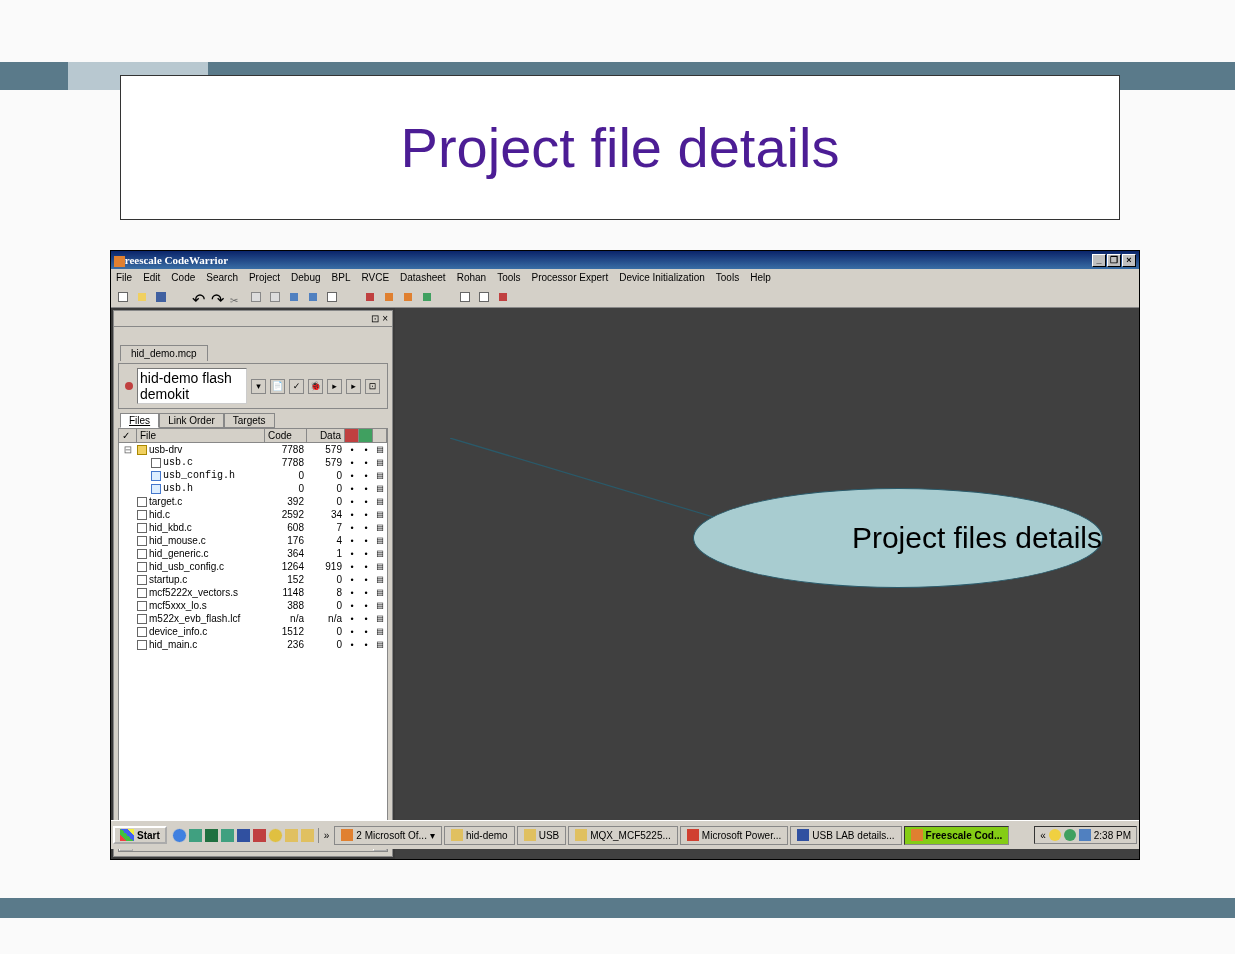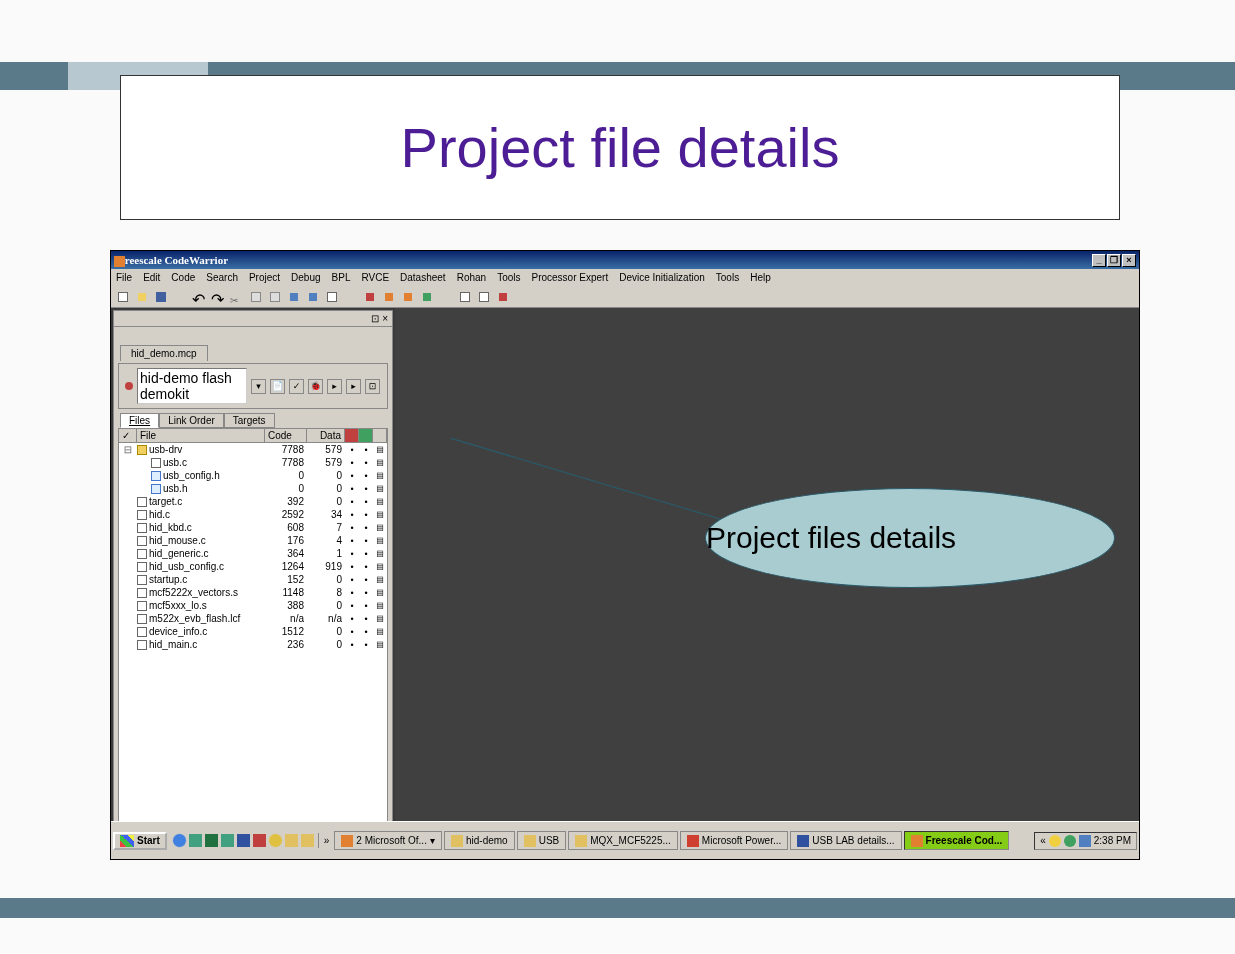--- a/index.html
+++ b/index.html
@@ -69,36 +69,36 @@
 .fr-ind { width: 18px; text-align: center; color: #666; }
 .fr-name { flex: 1; display: flex; align-items: center; gap: 2px; }
 .fr-code { width: 42px; text-align: right; padding-right: 3px; }
 .fr-data { width: 38px; text-align: right; padding-right: 3px; }
 .fr-dot { width: 14px; text-align: center; color: #000; font-size: 9px; }
 .fr-end { width: 14px; text-align: center; font-size: 8px; }
 .f-icon { width: 10px; height: 10px; display: inline-block; }
 .f-folder { background: #f0d060; border: 1px solid #aa8800; }
 .f-file { background: #fff; border: 1px solid #666; }
 .f-h { background: #ddeeff; border: 1px solid #4477cc; }
-.indent1 { padding-left: 14px; }
+.indent1 { padding-left: 14px; font-family: Liberation Mono, monospace; }
 
 .file-footer { display: flex; background: #d4d0c8; font-size: 10px; border: 1px solid #888; margin: 0 4px; padding: 1px 0; }
 .ff-count { flex: 1; padding-left: 30px; }
 .ff-code { width: 42px; text-align: right; padding-right: 3px; }
 .ff-data { width: 38px; text-align: center; padding-right: 3px; }
 .ff-pad { width: 42px; }
 
 .scrollbar-h { height: 14px; background: #d4d0c8; border: 1px solid #888; margin: 0 4px; display: flex; justify-content: space-between; }
 .sb-btn { width: 14px; background: #d4d0c8; border: 1px outset #fff; font-size: 8px; text-align: center; }
 
-.callout { position: absolute; left: 310px; top: 180px; width: 410px; height: 100px; border-radius: 50%; background: #a8ccd0; border: 1px solid #2a5a6a; display: flex; align-items: center; justify-content: flex-start; font-size: 30px; color: #000; font-family: Arial; }
+.callout { position: absolute; left: 298px; top: 180px; width: 410px; height: 100px; border-radius: 50%; background: #a8ccd0; border: 1px solid #2a5a6a; display: flex; align-items: center; justify-content: flex-end; font-size: 30px; color: #000; font-family: Arial; }
 .callout-line { position: absolute; left: 55px; top: 130px; width: 310px; height: 95px; }
 .callout-line line { stroke: #2a5a6a; stroke-width: 1.2; }
 
-.taskbar { position: absolute; bottom: 0; left: 0; right: 0; height: 38px; background: #d4d0c8; border-top: 1px solid #fff; display: flex; align-items: center; font-size: 10px; padding: 0 2px; gap: 2px; }
+.taskbar { position: absolute; bottom: 10px; left: 0; right: 0; height: 29px; background: #d4d0c8; border-top: 1px solid #fff; display: flex; align-items: center; font-size: 10px; padding: 0 2px; gap: 2px; }
 .start-btn { background: #d4d0c8; border: 2px outset #fff; padding: 1px 5px; font-weight: 700; display: flex; align-items: center; gap: 3px; }
 .start-btn::before { content: ""; width: 14px; height: 12px; background: linear-gradient(45deg,#f04040 25%,#40c040 25% 50%,#4060f0 50% 75%,#f0f040 75%); }
 .ql { display: flex; gap: 1px; padding: 0 3px; border-right: 1px solid #888; }
 .ql-i { width: 15px; height: 15px; border: 1px solid #d4d0c8; }
 .ql-i.ie { background: #4080e0; border-radius: 50%; }
 .ql-i.dt { background: #40a080; }
 .ql-i.x { background: #207040; }
 .ql-i.w { background: #3050a0; }
 .ql-i.r { background: #c04040; }
 .ql-i.y { background: #e0c040; border-radius: 50%; }

